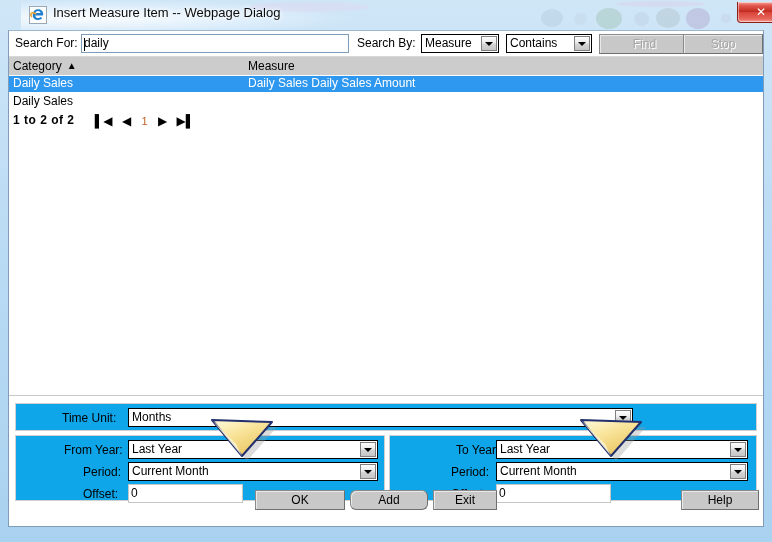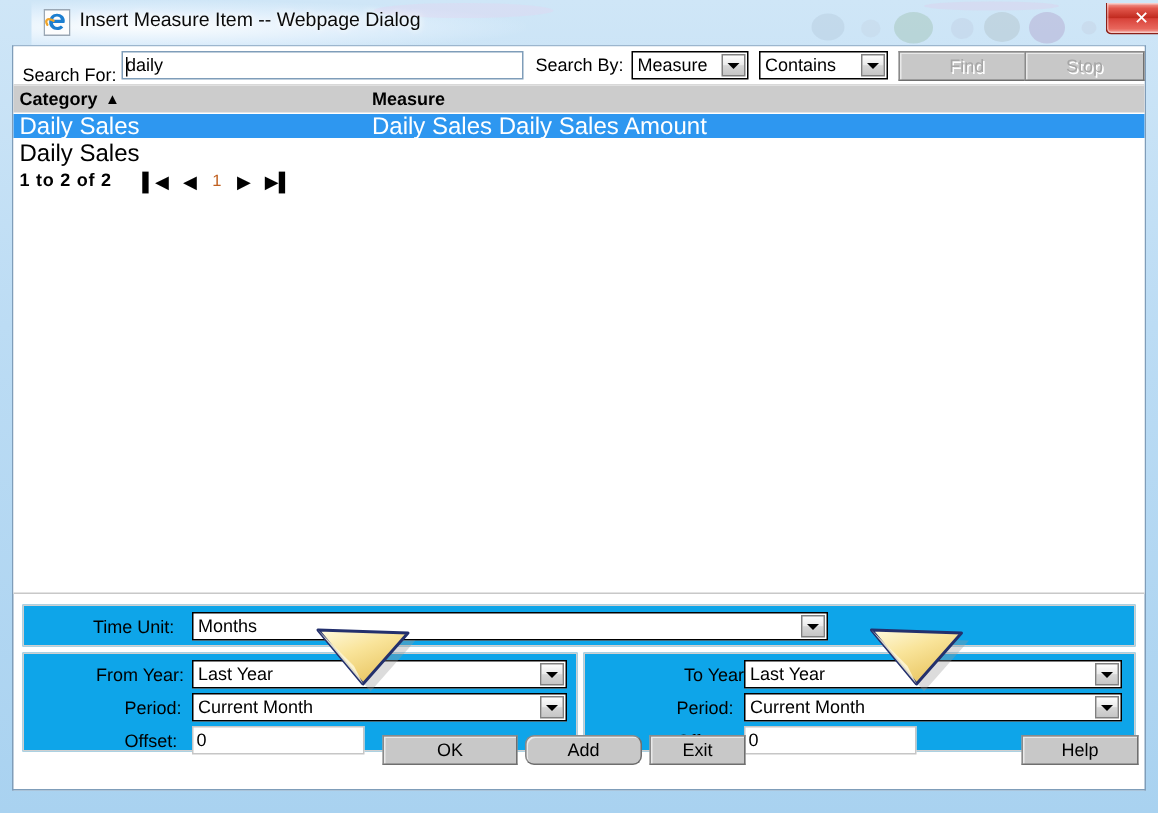--- a/index.html
+++ b/index.html
@@ -195,37 +195,37 @@
   }
   #grid-head {
     position: absolute;
     left: 0; top: 0;
     width: 754px; height: 18px;
     background: #cccccc;
   }
   .hcell {
     position: absolute;
     top: 2px;
-    font-weight: bold;
+    font-weight: normal;
     font-size: 12px;
     color: #000;
     white-space: nowrap;
   }
   .hcell .sortarrow {
     display: inline-block;
     margin-left: 5px;
     font-size: 10px;
     vertical-align: 1px;
   }
   .row {
     position: absolute;
     left: 0;
     width: 754px;
     height: 16px;
-    font-size: 16px;
+    font-size: 12px;
   }
   .row.selected { background: #2e97f0; color: #ffffff; }
   .cell-cat { position: absolute; left: 4px; top: 0; white-space: nowrap; }
   .cell-meas { position: absolute; left: 239px; top: 0; white-space: nowrap; }
 
   #pager {
     position: absolute;
     left: 4px; top: 56px;
     height: 18px;
     font-size: 12px;
@@ -303,21 +303,21 @@
     </div>
 
     <div id="title-text">Insert Measure Item -- Webpage Dialog</div>
 
     <div id="close-button">✕</div>
   </div>
 
   <div id="client">
 
     <div id="searchbar">
-      <span class="lbl" style="left:6px;top:12px;">Search For:</span>
+      <span class="lbl" style="left:6px;top:5px;">Search For:</span>
       <div class="txtbox caret" style="left:72px;top:3px;width:268px;">daily</div>
 
       <span class="lbl" style="left:348px;top:5px;">Search By:</span>
       <div class="combo" style="left:412px;top:3px;width:78px;">
         <span>Measure</span>
         <span class="arrowbtn"></span>
       </div>
 
       <div class="combo" style="left:497px;top:3px;width:86px;">
         <span>Contains</span>
@@ -351,21 +351,21 @@
           <span class="nav">◀</span>
           <span class="pgnum">1</span>
           <span class="nav">▶</span>
           <span class="nav">▶▌</span>
         </span>
       </div>
     </div>
 
     <div class="groupbox" style="left:6px;top:372px;width:742px;height:28px;">
       <span class="lbl" style="left:46px;top:7px;">Time Unit:</span>
-      <div class="combo" style="left:112px;top:4px;width:424px;">
+      <div class="combo" style="left:112px;top:4px;width:505px;">
         <span>Months</span>
         <span class="arrowbtn"></span>
       </div>
     </div>
 
     <div class="groupbox" style="left:6px;top:404px;width:370px;height:66px;">
       <span class="lbl" style="left:48px;top:7px;">From Year:</span>
       <div class="combo" style="left:112px;top:4px;width:250px;">
         <span>Last Year</span>
         <span class="arrowbtn"></span>

